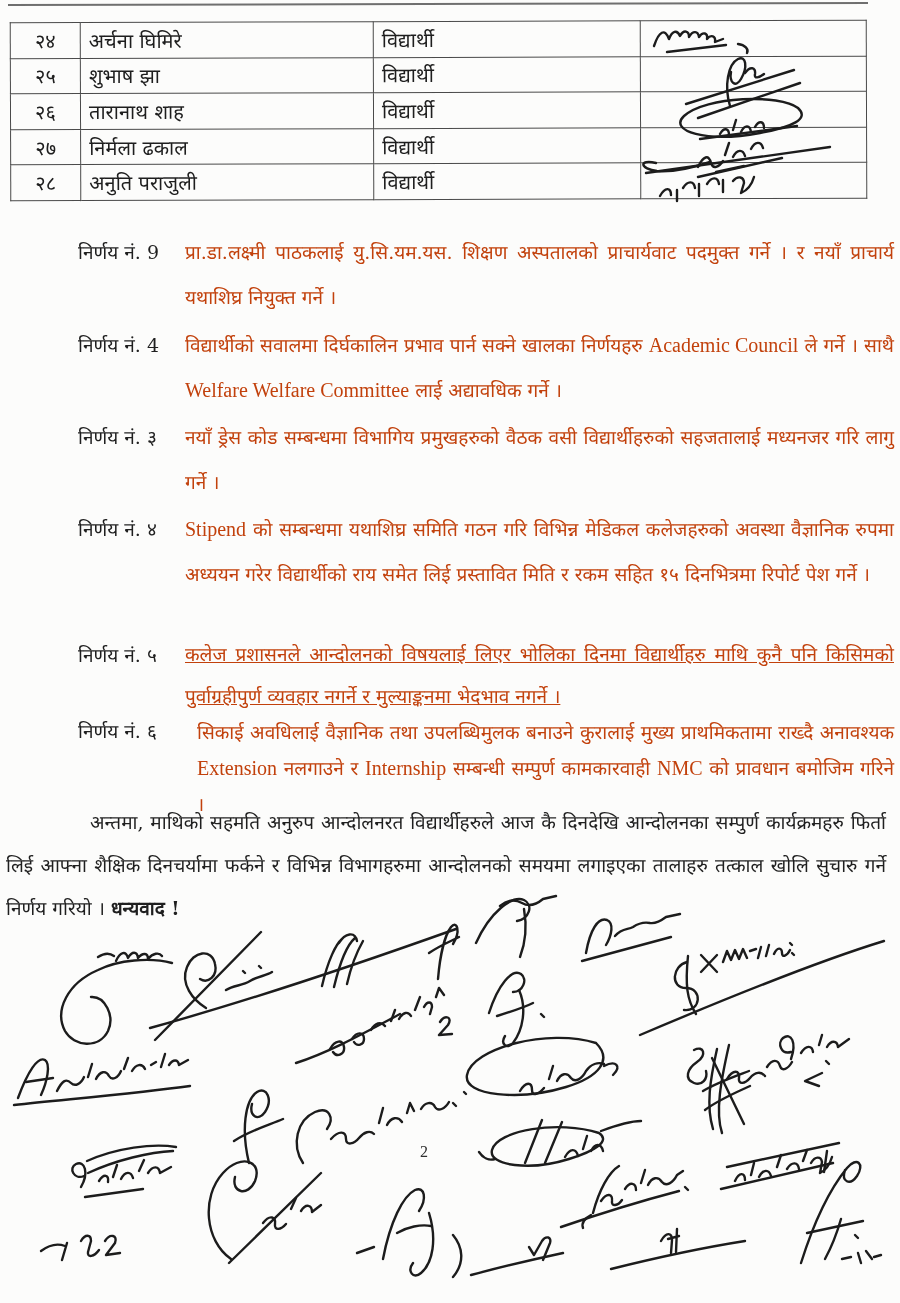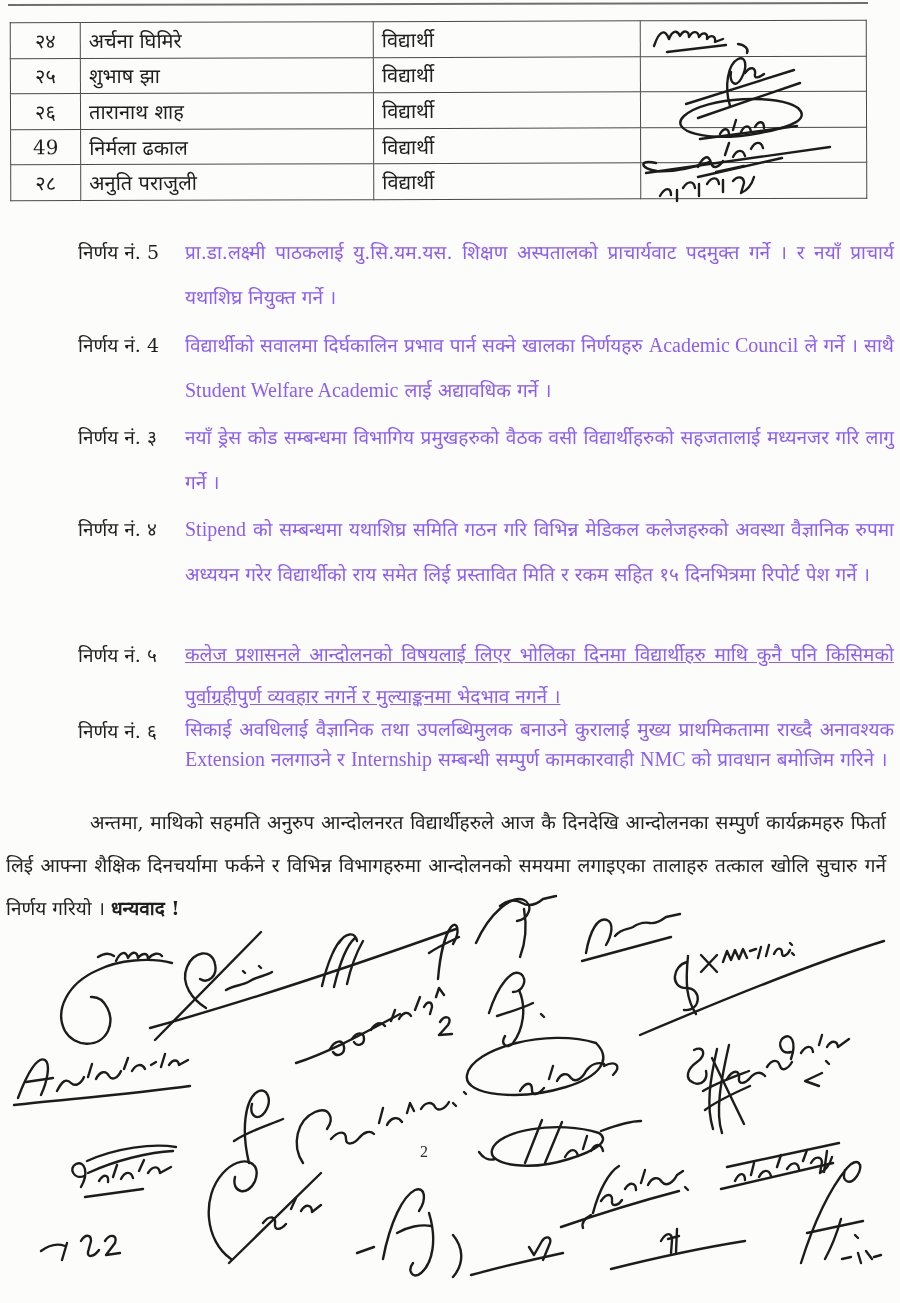--- a/index.html
+++ b/index.html
@@ -9,21 +9,21 @@
            border-top:2px solid #6f6f6f;transform:rotate(-0.12deg);}
   table.doc-table{position:absolute;left:10px;top:21px;width:856px;height:179px;
         border-collapse:collapse;table-layout:fixed;transform:rotate(-0.18deg);}
   table.doc-table td{border:1.7px solid #4a4a4a;font-size:20px;padding:2px 8px;
         vertical-align:middle;color:#1e1e1e;}
   td.c-sn{text-align:center;}
   .decision{position:absolute;left:0;right:0;}
   .decision .dlabel{position:absolute;left:78px;top:0;width:108px;font-size:19px;
         white-space:nowrap;color:#1f1f1f;}
   .decision .dbody{position:absolute;left:185px;right:6px;top:0;font-size:19px;
-        text-align:justify;color:#8b5cf6;}
+        text-align:justify;color:#c2410c;}
   .en{font-family:"Liberation Serif",serif;font-size:20px;}
   .closing{position:absolute;left:6px;right:14px;top:801px;font-size:19px;
         line-height:43px;text-align:justify;text-indent:84px;color:#1f1f1f;}
   .bold{font-weight:bold;margin-top:40px;}
   .pagenum{position:absolute;left:420px;top:1143px;font-size:16px;
         font-family:"Liberation Serif",serif;color:#2e2e2e;}
   svg.sig-layer{position:absolute;pointer-events:none;}
   svg.sig-layer path{fill:none;stroke:#1c1c1c;stroke-width:2.4;
         stroke-linecap:round;stroke-linejoin:round;}
 </style>
@@ -54,21 +54,21 @@
           <td class="c-role">विद्यार्थी</td>
           <td></td>
         </tr>
         <tr>
           <td class="c-sn">२६</td>
           <td class="c-name">तारानाथ शाह</td>
           <td class="c-role">विद्यार्थी</td>
           <td></td>
         </tr>
         <tr>
-          <td class="c-sn">49</td>
+          <td class="c-sn">२७</td>
           <td class="c-name">निर्मला ढकाल</td>
           <td class="c-role">विद्यार्थी</td>
           <td></td>
         </tr>
         <tr>
           <td class="c-sn">२८</td>
           <td class="c-name">अनुति पराजुली</td>
           <td class="c-role">विद्यार्थी</td>
           <td></td>
         </tr>
@@ -100,42 +100,42 @@
       </g>
       <g>
         <path d="M660,196 c5,-9 11,-9 11,-1 M677,190 l0,11 M683,188 c5,-8 11,-7 12,0 M699,184 l0,12 M707,184 c5,-8 11,-7 12,0 M723,180 l0,12"></path>
         <path d="M716,172 l28,-6"></path>
         <path d="M733,181 c5,-6 11,-4 11,2 l-3,10 c7,-3 11,-9 13,-16"></path>
       </g>
     </svg>
 
   <div id="decisions-root">
       <div class="decision" style="top: 230px;">
-        <div class="dlabel" style="line-height: 45px;">निर्णय नं. 5</div>
+        <div class="dlabel" style="line-height: 45px;">निर्णय नं. 9</div>
         <div class="dbody" style="line-height: 45px;"><span>प्रा.डा.लक्ष्मी पाठकलाई यु.सि.यम.यस. शिक्षण अस्पतालको प्राचार्यवाट पदमुक्त गर्ने । र नयाँ प्राचार्य यथाशिघ्र नियुक्त गर्ने ।</span></div>
       </div>
       <div class="decision" style="top: 323px;">
         <div class="dlabel" style="line-height: 45px;">निर्णय नं. 4</div>
-        <div class="dbody" style="line-height: 45px;"><span>विद्यार्थीको सवालमा दिर्घकालिन प्रभाव पार्न सक्ने खालका निर्णयहरु </span><span class="en">Academic Council</span><span> ले गर्ने । साथै </span><span class="en">Student Welfare Academic</span><span> लाई अद्यावधिक गर्ने ।</span></div>
+        <div class="dbody" style="line-height: 45px;"><span>विद्यार्थीको सवालमा दिर्घकालिन प्रभाव पार्न सक्ने खालका निर्णयहरु </span><span class="en">Academic Council</span><span> ले गर्ने । साथै </span><span class="en">Welfare Welfare Committee</span><span> लाई अद्यावधिक गर्ने ।</span></div>
       </div>
       <div class="decision" style="top: 415px;">
         <div class="dlabel" style="line-height: 45px;">निर्णय नं. ३</div>
         <div class="dbody" style="line-height: 45px;"><span>नयाँ ड्रेस कोड सम्बन्धमा विभागिय प्रमुखहरुको वैठक वसी विद्यार्थीहरुको सहजतालाई मध्यनजर गरि लागु गर्ने ।</span></div>
       </div>
       <div class="decision" style="top: 507px;">
         <div class="dlabel" style="line-height: 45px;">निर्णय नं. ४</div>
         <div class="dbody" style="line-height: 45px;"><span class="en">Stipend</span><span> को सम्बन्धमा यथाशिघ्र समिति गठन गरि विभिन्न मेडिकल कलेजहरुको अवस्था वैज्ञानिक रुपमा अध्ययन गरेर विद्यार्थीको राय समेत लिई प्रस्तावित मिति र रकम सहित १५ दिनभित्रमा रिपोर्ट पेश गर्ने ।</span></div>
       </div>
       <div class="decision" style="top: 633px;">
         <div class="dlabel" style="line-height: 45px;">निर्णय नं. ५</div>
         <div class="dbody" style="line-height: 42px; text-decoration: underline;"><span>कलेज प्रशासनले आन्दोलनको विषयलाई लिएर भोलिका दिनमा विद्यार्थीहरु माथि कुनै पनि किसिमको पुर्वाग्रहीपुर्ण व्यवहार नगर्ने र मुल्याङ्कनमा भेदभाव नगर्ने ।</span></div>
       </div>
       <div class="decision" style="top: 714px;">
         <div class="dlabel" style="line-height: 35px;">निर्णय नं. ६</div>
-        <div class="dbody" style="line-height: 30px;"><span>सिकाई अवधिलाई वैज्ञानिक तथा उपलब्धिमुलक बनाउने कुरालाई मुख्य प्राथमिकतामा राख्दै अनावश्यक </span><span class="en">Extension</span><span> नलगाउने र </span><span class="en">Internship</span><span> सम्बन्धी सम्पुर्ण कामकारवाही </span><span class="en">NMC</span><span> को प्रावधान बमोजिम गरिने ।</span></div>
+        <div class="dbody" style="line-height: 36px; margin-left: 12px;"><span>सिकाई अवधिलाई वैज्ञानिक तथा उपलब्धिमुलक बनाउने कुरालाई मुख्य प्राथमिकतामा राख्दै अनावश्यक </span><span class="en">Extension</span><span> नलगाउने र </span><span class="en">Internship</span><span> सम्बन्धी सम्पुर्ण कामकारवाही </span><span class="en">NMC</span><span> को प्रावधान बमोजिम गरिने ।</span></div>
       </div>
     </div>
 
   <div class="closing" id="closing-root"><span>अन्तमा, माथिको सहमति अनुरुप आन्दोलनरत विद्यार्थीहरुले आज कै दिनदेखि आन्दोलनका सम्पुर्ण कार्यक्रमहरु फिर्ता लिई आफ्ना शैक्षिक दिनचर्यामा फर्कने र विभिन्न विभागहरुमा आन्दोलनको समयमा लगाइएका तालाहरु तत्काल खोलि सुचारु गर्ने निर्णय गरियो । </span><span class="bold">धन्यवाद !</span></div>
 
   <div class="pagenum">2</div>
 
   <svg class="sig-layer" id="bottom-sig-svg" style="left:0;top:890px;width:900px;height:413px" viewBox="0 890 900 413">
       <g>
         <path d="M172,963 C150,957 118,960 98,970 C68,983 54,1010 65,1031 C74,1047 99,1049 108,1031 C115,1016 105,996 91,997"></path>

